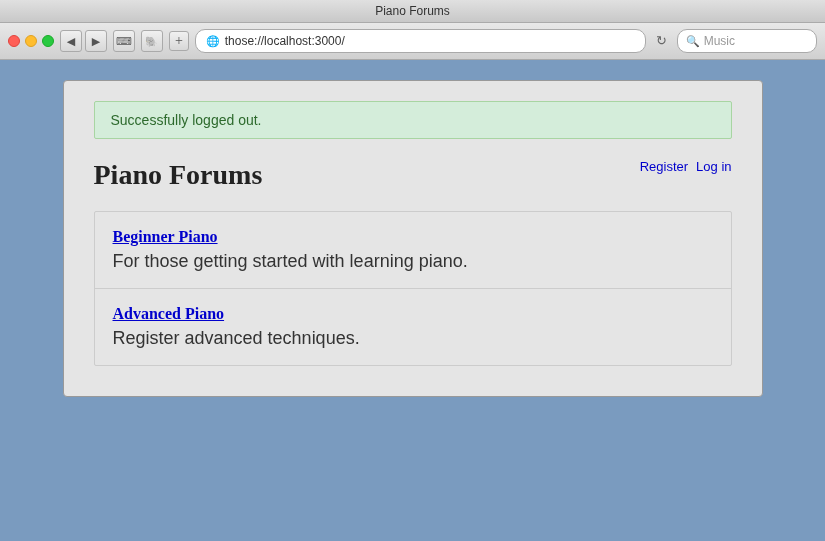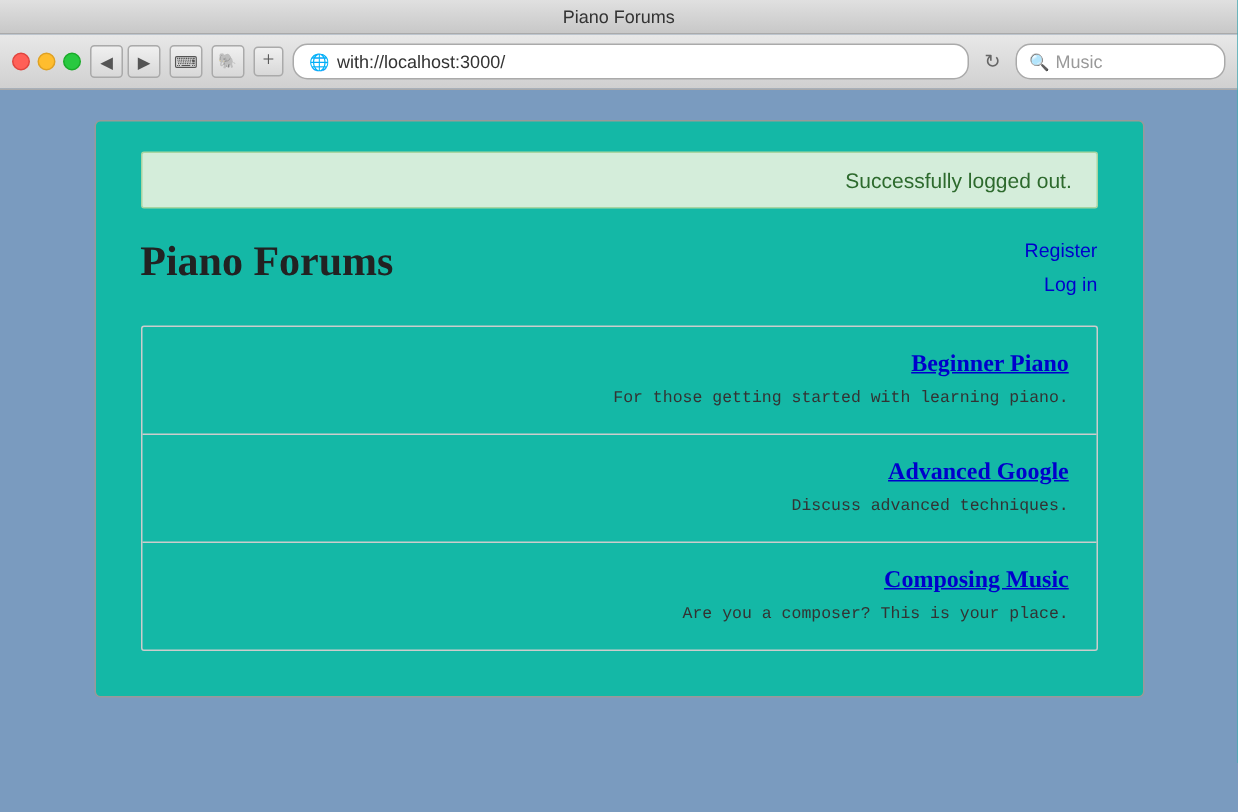--- a/index.html
+++ b/index.html
@@ -1,15 +1,15 @@
 <!DOCTYPE html>
 <html><head>
   <meta charset="utf-8">
   <style>
-    * { margin: 0; padding: 0; box-sizing: border-box; text-align: right; }
+    * { margin: 0; padding: 0; box-sizing: border-box; }
 
     body {
       background: #7a9bbf;
       font-family: Georgia, 'Times New Roman', serif;
       font-size: 14px;
       width: 825px;
       height: 541px;
       overflow: hidden;
     }
 
@@ -160,21 +160,21 @@
     }
 
     
     .page-content {
       background: #7a9bbf;
       padding: 20px 40px;
       height: calc(541px - 58px);
     }
 
     .page-container {
-      background: #14b8a6;
+      background: #e5e5e5;
       border: 1px solid #999;
       border-radius: 4px;
       padding: 20px 30px 30px;
       max-width: 700px;
       margin: 0 auto;
     }
 
     .success-message {
       background: #d4edda;
       border: 1px solid #a8d5a2;
@@ -198,21 +198,20 @@
       font-weight: bold;
       color: #222;
       font-family: Georgia, serif;
     }
 
     .auth-links {
       font-family: Arial, sans-serif;
       font-size: 13px;
       display: flex;
       gap: 8px;
-      flex-direction: column;
     }
 
     .auth-link {
       color: #0000cc;
       text-decoration: none;
       cursor: pointer;
     }
 
     .forums-list {
       border: 1px solid #ccc;
@@ -234,22 +233,22 @@
       font-size: 16px;
       font-weight: bold;
       font-family: Georgia, serif;
       cursor: pointer;
       display: block;
       margin-bottom: 5px;
     }
 
     .forum-desc {
       color: #333;
-      font-size: 11px;
-      font-family: Liberation Mono, monospace;
+      font-size: 18px;
+      font-family: Liberation Sans, sans-serif;
     }
   </style>
 </head>
 <body>
 
 <div class="title-bar">
   <span>Piano Forums</span>
 </div>
 
 <div class="browser-chrome">
@@ -268,21 +267,21 @@
     <span>⌨</span>
   </div>
   <div class="evernote-btn">
     <span>🐘</span>
   </div>
 
   <div class="add-tab-btn">+</div>
 
   <div class="url-bar">
     <span class="url-icon">🌐</span>
-    <span>with://localhost:3000/</span>
+    <span>those://localhost:3000/</span>
   </div>
 
   <span class="refresh-icon">↻</span>
 
   <div class="search-bar">
     <span class="search-icon-chr">🔍</span>
     <span>Music</span>
   </div>
 </div>
 
@@ -296,18 +295,17 @@
     <div class="page-header">
       <h1 class="page-title">Piano Forums</h1>
       <div class="auth-links">
         <a class="auth-link">Register</a>
         <a class="auth-link">Log in</a>
       </div>
     </div>
 
     <div class="forums-list" id="forums-container">
     <div class="forum-item"><a class="forum-link">Beginner Piano</a><span class="forum-desc">For those getting started with learning piano.</span></div>
-        <div class="forum-item"><a class="forum-link">Advanced Google</a><span class="forum-desc">Discuss advanced techniques.</span></div>
-        <div class="forum-item"><a class="forum-link">Composing Music</a><span class="forum-desc">Are you a composer? This is your place.</span></div>
+        <div class="forum-item"><a class="forum-link">Advanced Piano</a><span class="forum-desc">Register advanced techniques.</span></div>
       </div>
 
   </div>
 </div>
 
 </body></html>

